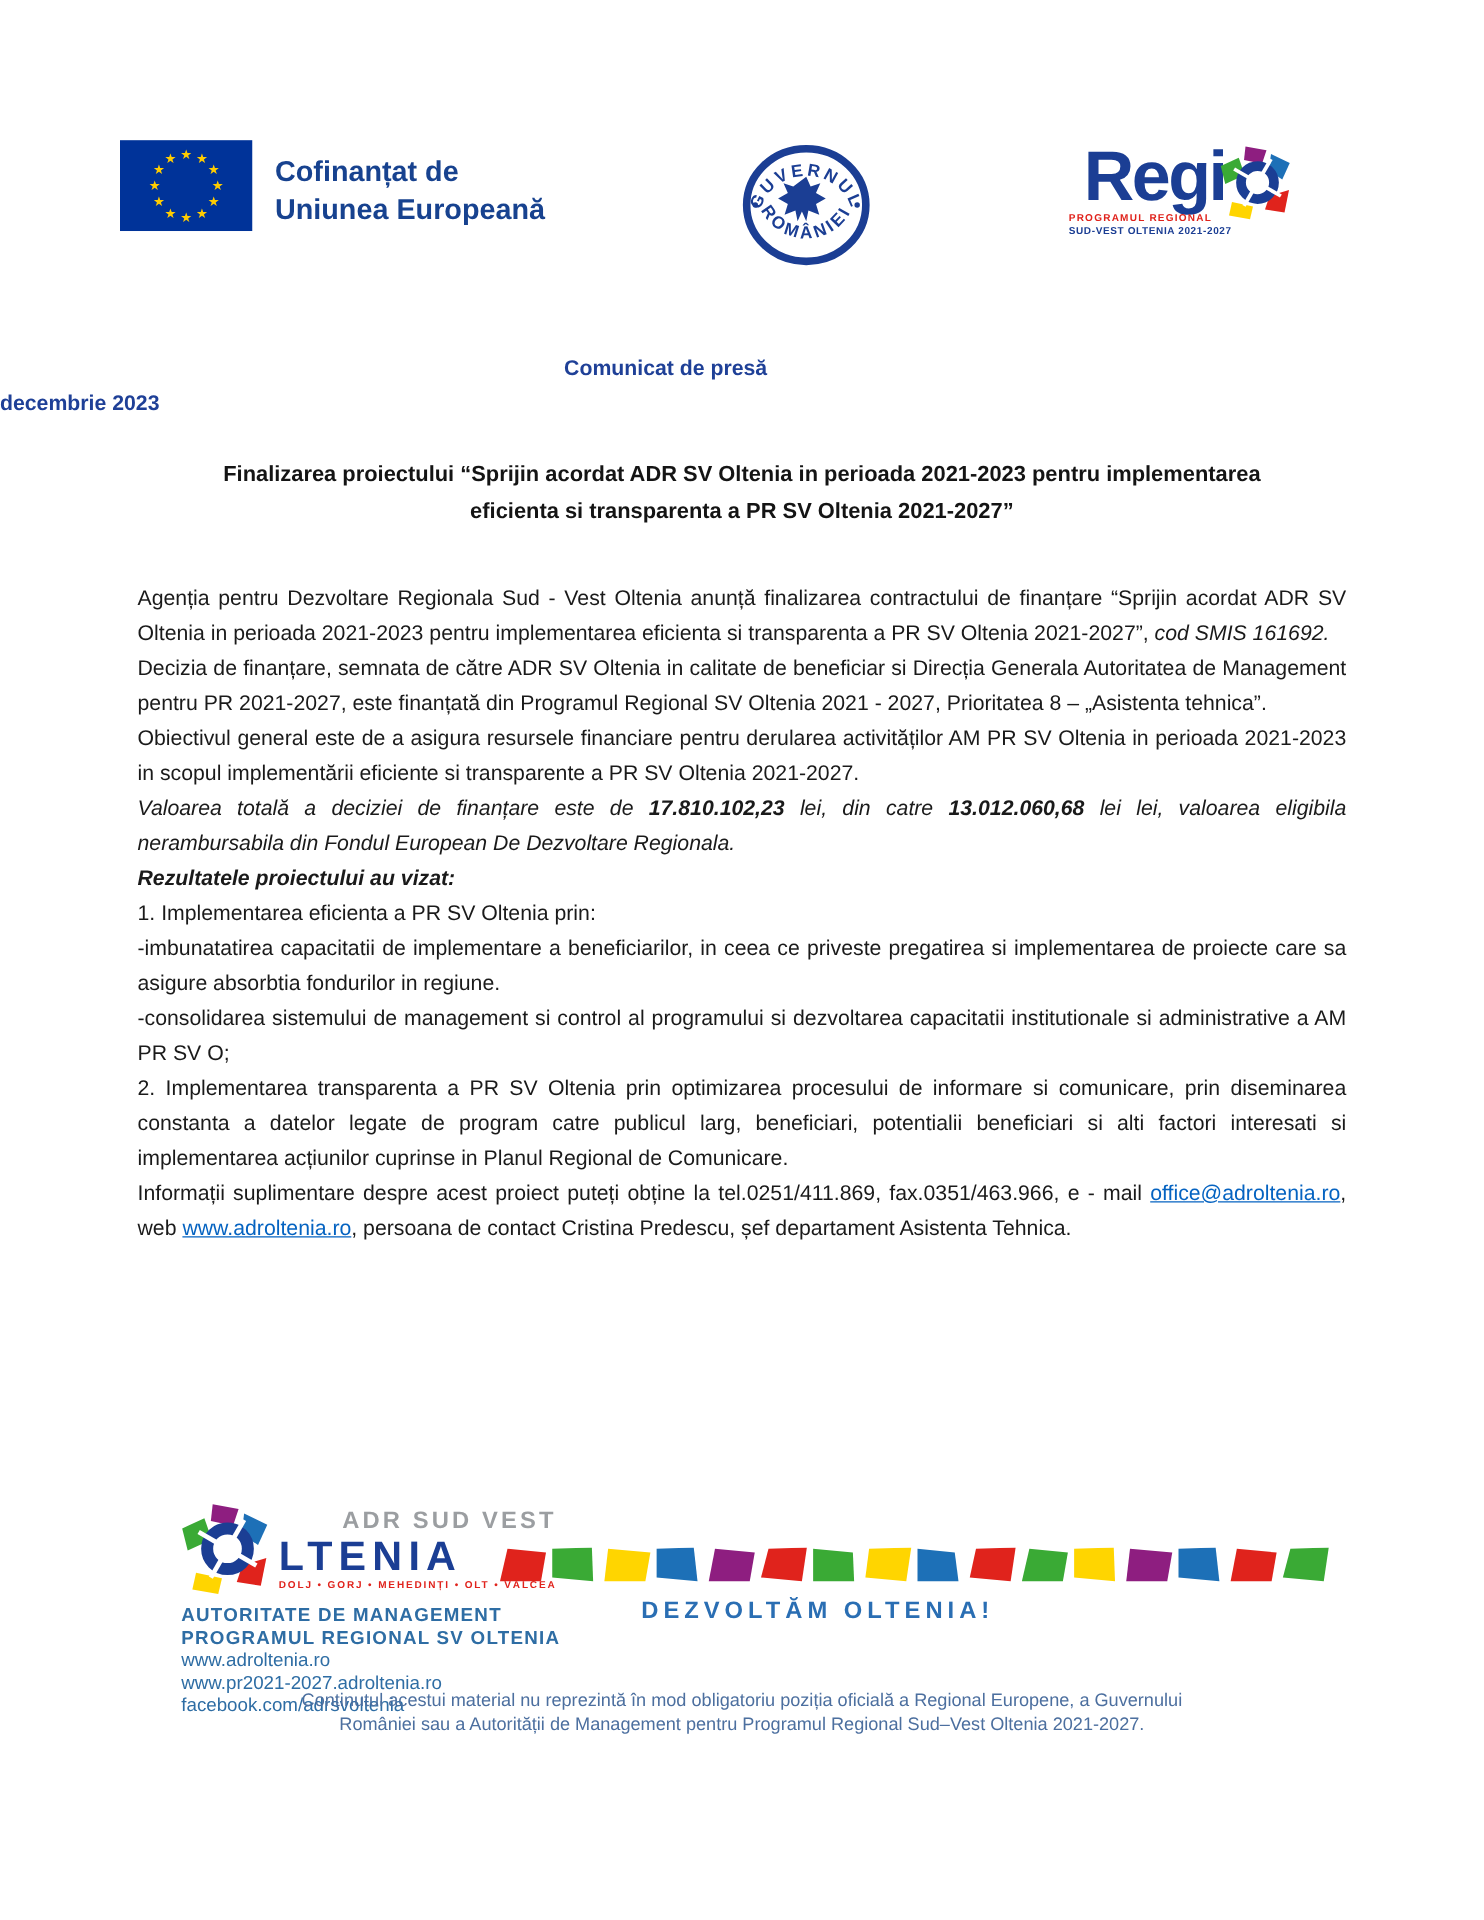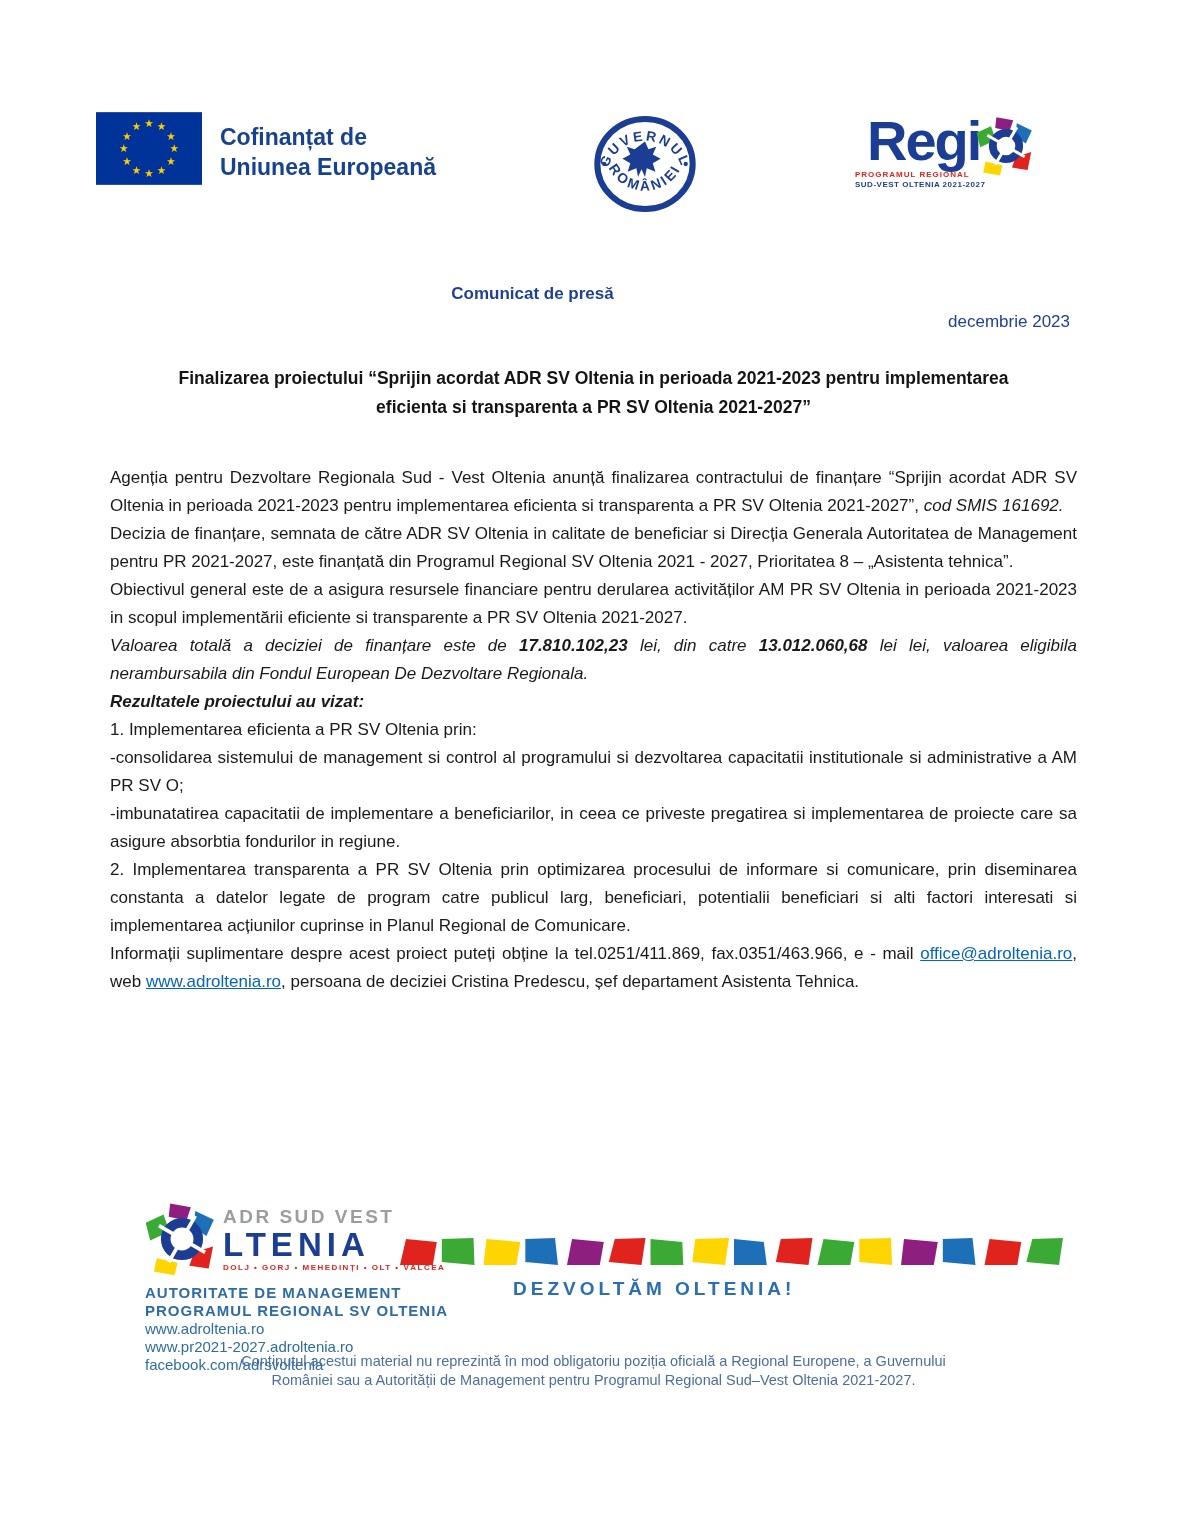--- a/index.html
+++ b/index.html
@@ -20,37 +20,37 @@
   .regio-row{display:flex; align-items:flex-start;}
   .regio-word{font-size:56px; font-weight:800; color:var(--c-navy,#1b3e94);
               letter-spacing:-2px; line-height:58px;margin-left:12px;}
   .regio-o{margin-left:-4px; margin-top:4px;}
   .regio-sub{margin-top:-6px; line-height:10px;}
   .regio-sub1{color:var(--c-red,#e0231c); font-size:8px; font-weight:bold; letter-spacing:1px;}
   .regio-sub2{color:var(--c-navy,#1b3e94); font-size:8px; font-weight:bold; letter-spacing:0.5px;}
   
   .kicker{margin-top:64px; text-align:center; padding-right:122px;
           color:var(--c-heading,#1f4097); font-weight:bold; font-size:17px;}
-  .date{margin-top:8px; text-align:right; padding-right:117px;
-        color:var(--c-heading,#1f4097); font-weight:normal; font-size:17px;}
+  .date{margin-top:8px; text-align:left; padding-right:117px;
+        color:var(--c-heading,#1f4097); font-weight:bold; font-size:17px;}
   .title{margin-top:32px; padding:0 118px; text-align:center; font-weight:bold;
          font-size:17.5px; line-height:29px; color:#141414;}
   
   .body{margin:42px 110px 0 110px; font-size:17px; line-height:28px; text-align:justify;}
   .body p{margin:0;}
   .gap{margin-top:28px;}
   .italic{font-style:italic;}
   .bold-italic{font-weight:bold; font-style:italic;}
   .link{color:var(--c-link,#0563c1); text-decoration:underline;}
   
   .bottom{position:absolute; left:0; top:1202px; width:1187px; height:150px;}
   .adr{position:absolute; left:145px; top:0; width:320px;}
   .adr-top{display:flex; align-items:flex-start;}
   .adr-names{margin-left:4px; padding-top:4px;}
-  .adr-gray{color:var(--c-gray,#9b9ea1); font-size:19px; font-weight:bold; letter-spacing:2.5px;}
+  .adr-gray{color:var(--c-gray,#9b9ea1); font-size:19px; font-weight:bold; letter-spacing:2.5px;text-align:right;}
   .adr-blue{color:var(--c-navy,#1b3e94); font-size:33px; font-weight:bold;
             letter-spacing:5px; line-height:33px;}
   .adr-counties{color:var(--c-red,#e0231c); font-size:8px; font-weight:bold;
                 letter-spacing:1.5px; margin-top:2px;}
   .adr-mgmt{margin-top:8px; color:var(--c-steel,#2e6da4); font-size:15px; line-height:18px;}
   .adr-mgmt .b{font-weight:bold; letter-spacing:1px;}
   .banner{position:absolute; left:400px; top:36px;}
   .slogan{position:absolute; left:513px; top:76px; color:var(--c-slogan,#2a6eb3);
           font-size:19px; font-weight:bold; letter-spacing:4px;}
   .disclaimer{position:absolute; left:0; top:1352px; width:1187px; text-align:center;
@@ -146,25 +146,25 @@
   <div class="body">
     <p><span>Agenția pentru Dezvoltare Regionala Sud - Vest Oltenia anunță finalizarea contractului de finanțare “Sprijin acordat ADR SV Oltenia in perioada 2021-2023 pentru implementarea eficienta si transparenta a PR SV Oltenia 2021-2027”, </span><i>cod SMIS 161692.</i></p>
 
     <p class="gap">Decizia de finanțare, semnata de către ADR SV Oltenia in calitate de beneficiar si Direcția Generala Autoritatea de Management pentru PR 2021-2027, este finanțată din Programul Regional SV Oltenia 2021 - 2027, Prioritatea 8 – „Asistenta tehnica”.</p>
     <p>Obiectivul general este de a asigura resursele financiare pentru derularea activităților AM PR SV Oltenia in perioada 2021-2023 in scopul implementării eficiente si transparente a PR SV Oltenia 2021-2027.</p>
 
     <p class="italic"><span>Valoarea totală a deciziei de finanțare este de </span><b>17.810.102,23</b><span> lei, din catre  </span><b>13.012.060,68</b><span> lei lei, valoarea eligibila nerambursabila din Fondul European De Dezvoltare Regionala.</span></p>
 
     <p class="gap bold-italic">Rezultatele  proiectului au vizat:</p>
     <p>1. Implementarea eficienta a PR SV Oltenia prin:</p>
+    <p>-imbunatatirea capacitatii de implementare a beneficiarilor, in ceea ce priveste pregatirea si implementarea de proiecte care sa asigure absorbtia fondurilor in regiune.</p>
     <p>-consolidarea sistemului de management si control al programului si dezvoltarea capacitatii institutionale si administrative a AM PR SV O;</p>
-    <p>-imbunatatirea capacitatii de implementare a beneficiarilor, in ceea ce priveste pregatirea si implementarea de proiecte care sa asigure absorbtia fondurilor in regiune.</p>
     <p>2. Implementarea transparenta a PR SV Oltenia prin optimizarea procesului de informare si comunicare, prin diseminarea constanta a datelor legate de program catre publicul larg, beneficiari, potentialii beneficiari si alti factori interesati si implementarea acțiunilor cuprinse in Planul Regional de Comunicare.</p>
 
-    <p class="gap"><span>Informații suplimentare despre acest proiect puteți obține la tel.0251/411.869, fax.0351/463.966, e - mail </span><a class="link" href="#">office@adroltenia.ro</a><span>, web </span><a class="link" href="#">www.adroltenia.ro</a><span>, persoana de deciziei Cristina Predescu, șef departament Asistenta Tehnica.</span></p>
+    <p class="gap"><span>Informații suplimentare despre acest proiect puteți obține la tel.0251/411.869, fax.0351/463.966, e - mail </span><a class="link" href="#">office@adroltenia.ro</a><span>, web </span><a class="link" href="#">www.adroltenia.ro</a><span>, persoana de contact Cristina Predescu, șef departament Asistenta Tehnica.</span></p>
   </div>
 
   <div class="bottom">
     <div class="adr">
       <div class="adr-top">
         <svg width="74" height="74" viewBox="0 0 100 100">
             <use href="#pinwheel"></use>
           </svg>
         <div class="adr-names">
           <div class="adr-gray">ADR SUD VEST</div>

